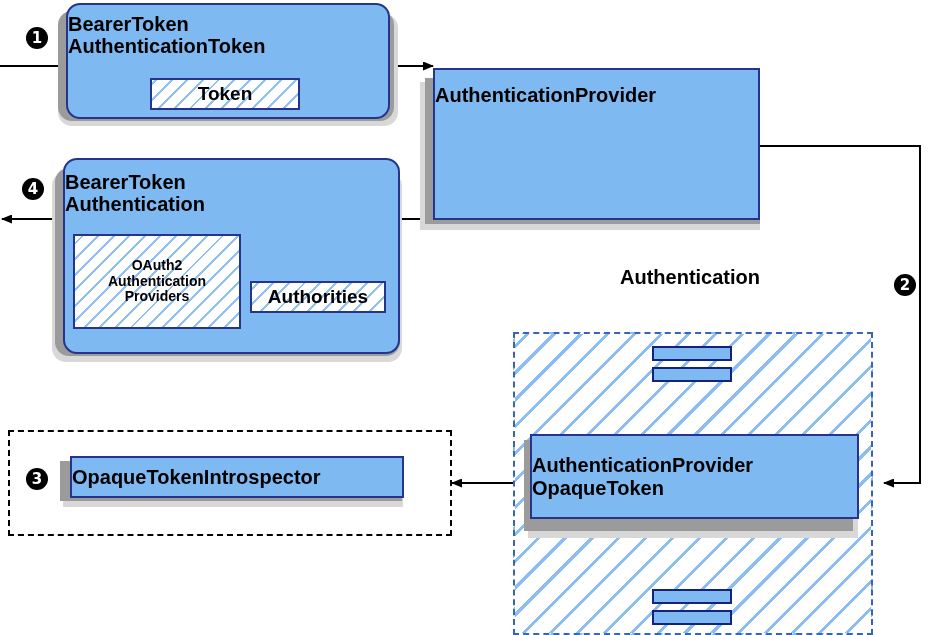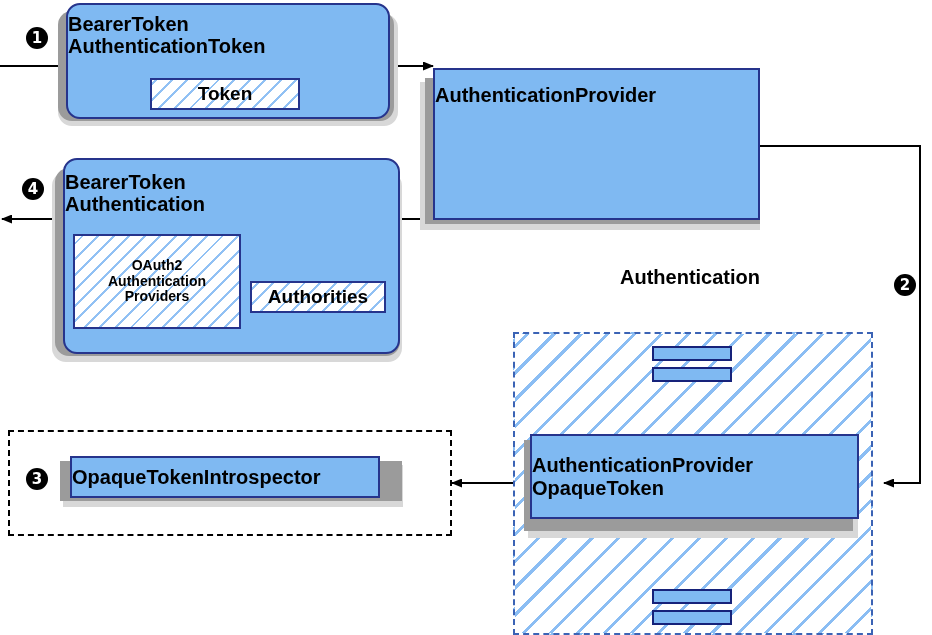--- a/index.html
+++ b/index.html
@@ -209,17 +209,17 @@
   <div class="shadow soft" style="left:528px; top:443px; width:330px; height:95px;"></div>
   <div class="shadow" style="left:524px; top:440px; width:329px; height:91px;"></div>
   <div class="node" style="left:530px; top:434px; width:329px; height:85px; justify-content:center; font-size:20px;">
     <span class="node-title">AuthenticationProvider</span>
     <span class="node-title">OpaqueToken</span>
   </div>
 
   <div class="group-dashed black" style="left:8px; top:430px; width:444px; height:106px;"></div>
   <div class="shadow soft" style="left:63px; top:465px; width:340px; height:42px;"></div>
   <div class="shadow" style="left:60px; top:461px; width:342px; height:40px;"></div>
-  <div class="node" style="left:70px; top:456px; width:310px; height:42px; justify-content:center; font-size:20px;">
+  <div class="node" style="left:70px; top:456px; width:334px; height:42px; justify-content:center; font-size:20px;">
     <span class="node-title">OpaqueTokenIntrospector</span>
   </div>
 
 </div>
 
 </body></html>

